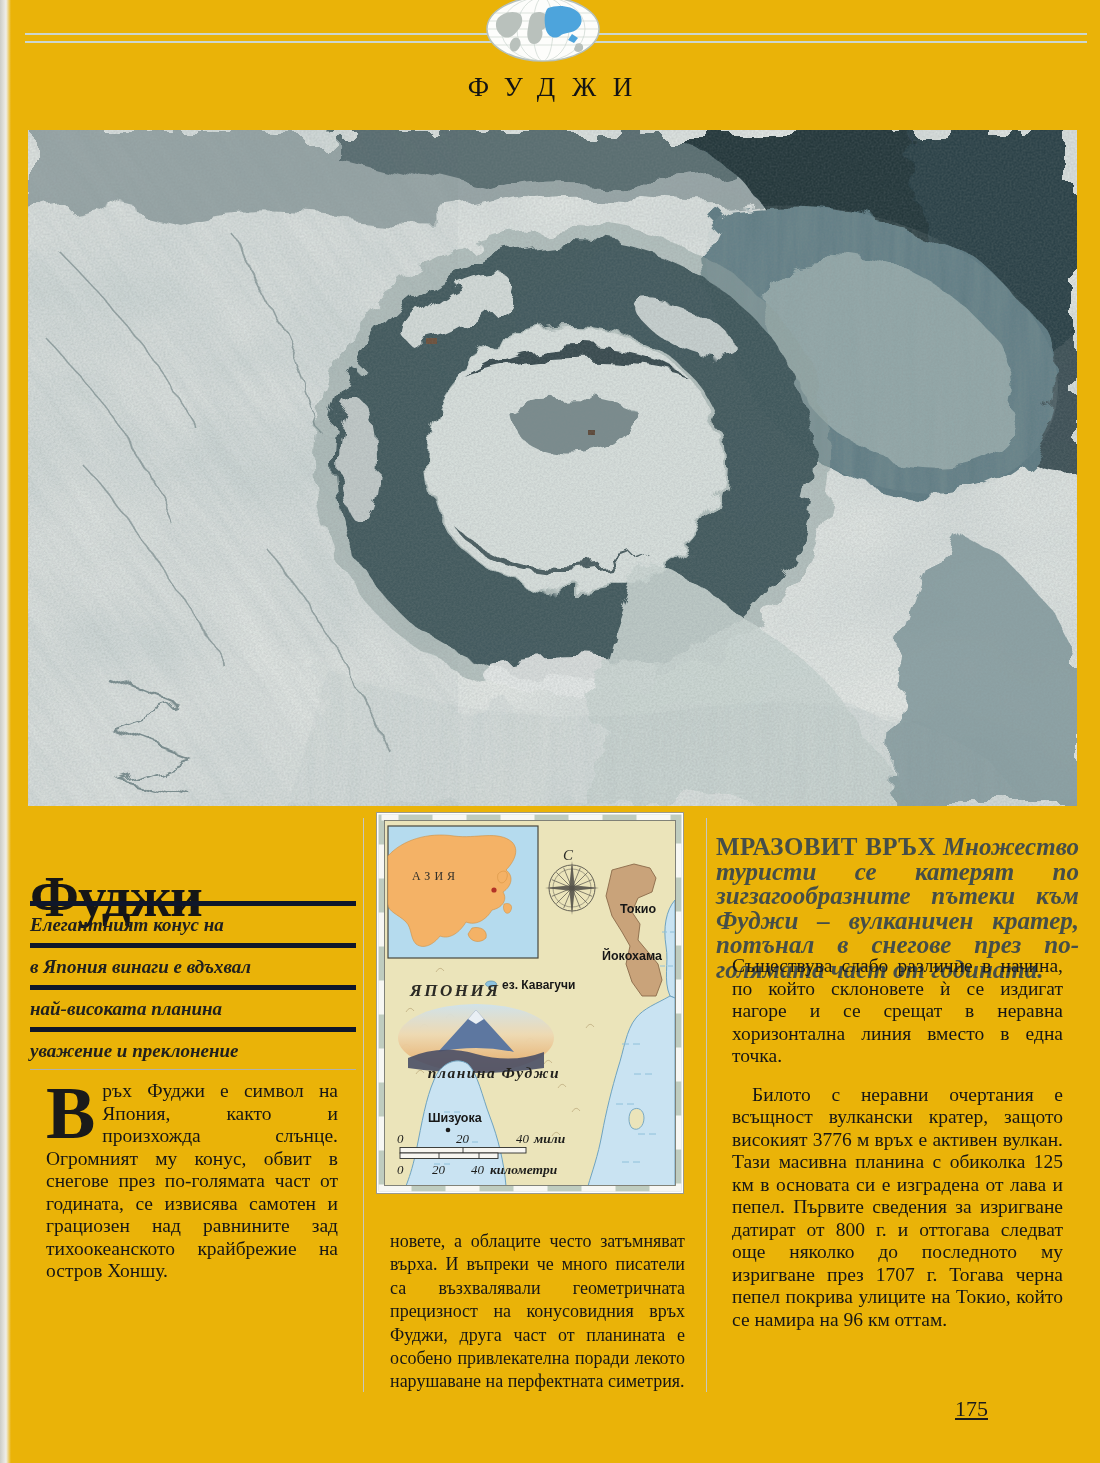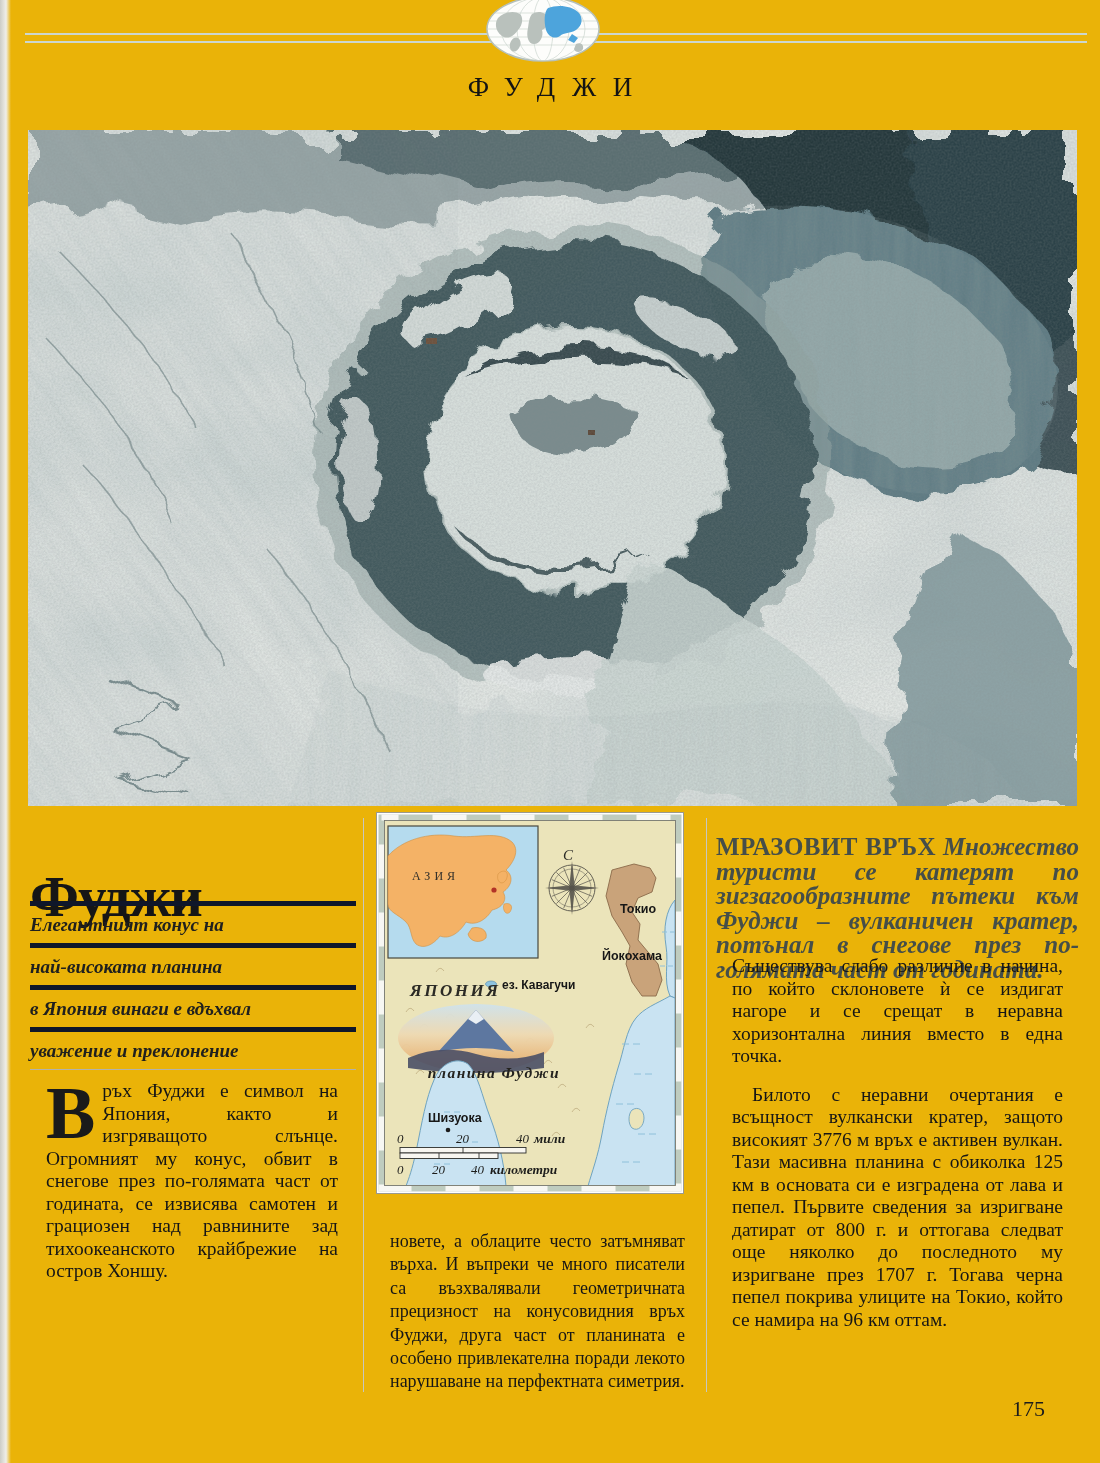--- a/index.html
+++ b/index.html
@@ -50,22 +50,22 @@
     font-size:25px;line-height:24.6px;color:var(--caption-text,#454e49);
     font-style:italic;font-weight:600;text-align:justify;
   }
   .caption-lead{font-style:normal;letter-spacing:0.4px;font-weight:600;}
   .right-body{position:absolute;left:716px;top:939px;width:363px;}
   .right-body p,.left-body p,.mid-body p{margin:16px;}
 
   .map-box{position:absolute;left:376px;top:812px;width:308px;height:382px;display:block;}
 
   .page-number{
-    position:absolute;left:955px;top:1396px;width:90px;text-align:right;
-    font-size:22px;color:#1c1c1c;
+    position:absolute;left:955px;top:1396px;width:90px;text-align:left;
+    font-size:22px;color:#1c1c1c;text-decoration:underline;
   }
 
   
   .mt-city{font-family:"Liberation Sans",sans-serif;font-weight:700;font-size:12.5px;fill:#171717;}
   .mt-inset{font-family:"Liberation Serif",serif;font-size:12px;letter-spacing:4px;fill:#33302a;}
   .mt-country{font-family:"Liberation Serif",serif;font-style:italic;font-weight:700;font-size:17px;letter-spacing:2.5px;fill:#2b2a25;}
   .mt-lake{font-family:"Liberation Sans",sans-serif;font-weight:700;font-size:12px;fill:#171717;}
   .mt-mountain{font-family:"Liberation Serif",serif;font-style:italic;font-weight:700;font-size:15.5px;letter-spacing:1.5px;fill:#23221e;}
   .mt-scale{font-family:"Liberation Serif",serif;font-style:italic;font-size:13px;fill:#1d1d1b;}
   .mt-scale-u{font-family:"Liberation Serif",serif;font-style:italic;font-weight:700;font-size:13.5px;fill:#1d1d1b;}
@@ -203,26 +203,26 @@
       <rect width="1049" height="676" fill="#5e7b80" opacity="0.05"></rect>
     </g>
   </svg>
 
   <div class="vrule vrule-a"></div>
   <div class="vrule vrule-b"></div>
 
   <h1 class="article-heading">Фуджи</h1>
   <div class="deck">
     <div class="deck-line">Елегантният конус на</div>
+    <div class="deck-line">в Япония винаги е вдъхвал</div>
     <div class="deck-line">най-високата планина</div>
-    <div class="deck-line">в Япония винаги е вдъхвал</div>
     <div class="deck-line">уважение и преклонение</div>
   </div>
   <div class="left-body body-text">
-    <p><span class="dropcap">В</span><span>ръх Фуджи е символ на Япония, както и изгряващото слънце. Огромният му конус, обвит в снегове през по-голямата част от годината, се извисява самотен и грациозен над равнините зад тихоокеанското крайбрежие на остров Хоншу.</span></p>
+    <p><span class="dropcap">В</span><span>ръх Фуджи е символ на Япония, както и произхожда слънце. Огромният му конус, обвит в снегове през по-голямата част от годината, се извисява самотен и грациозен над равнините зад тихоокеанското крайбрежие на остров Хоншу.</span></p>
   </div>
 
   <svg class="map-box" viewBox="0 0 308 382" aria-hidden="false">
     <defs>
       <clipPath id="mclip">
           <rect x="9" y="9" width="290" height="364"></rect>
         </clipPath>
       <linearGradient id="sunset" x1="0" y1="0" x2="0" y2="1">
         <stop offset="0" stop-color="#cfe2ec"></stop>
         <stop offset="0.45" stop-color="#eed9b2"></stop>

